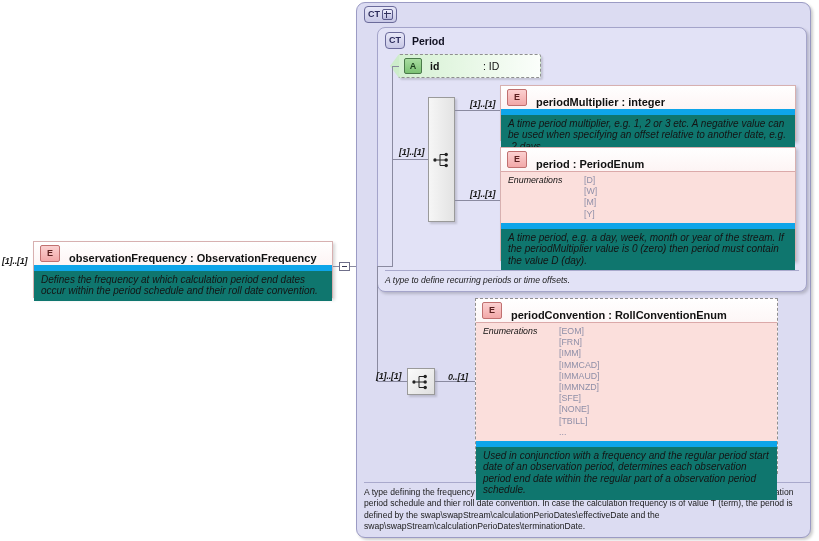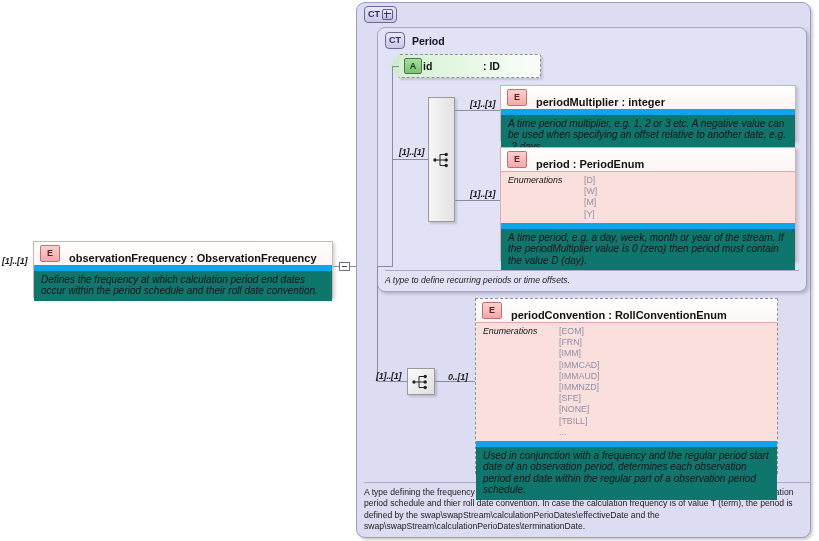--- a/index.html
+++ b/index.html
@@ -177,30 +177,30 @@
     margin-left: 5px;
     border: 1px solid #4a7a4a;
     border-radius: 2px;
     background: linear-gradient(#a8dca0, #7cc274);
     font-size: 9px;
     font-weight: bold;
     color:#1d3d1d;
     line-height:1;
   }
   .attr-name {
-    margin-left: 1px;
+    margin-left: 8px;
     font-size: 10.5px;
     font-weight: bold;
     color:#111;
   }
   .attr-type {
     position:absolute;
     left: 84px;
     font-size: 10.5px;
-    font-weight: bold;
+    font-weight: normal;
     color:#111;
   }
 
   
   .el-box {
     position: absolute;
     background: #ffffff;
     border: 1px solid #d7b0b0;
     box-sizing: border-box;
     box-shadow: 2px 2px 3px rgba(0,0,0,0.17);

